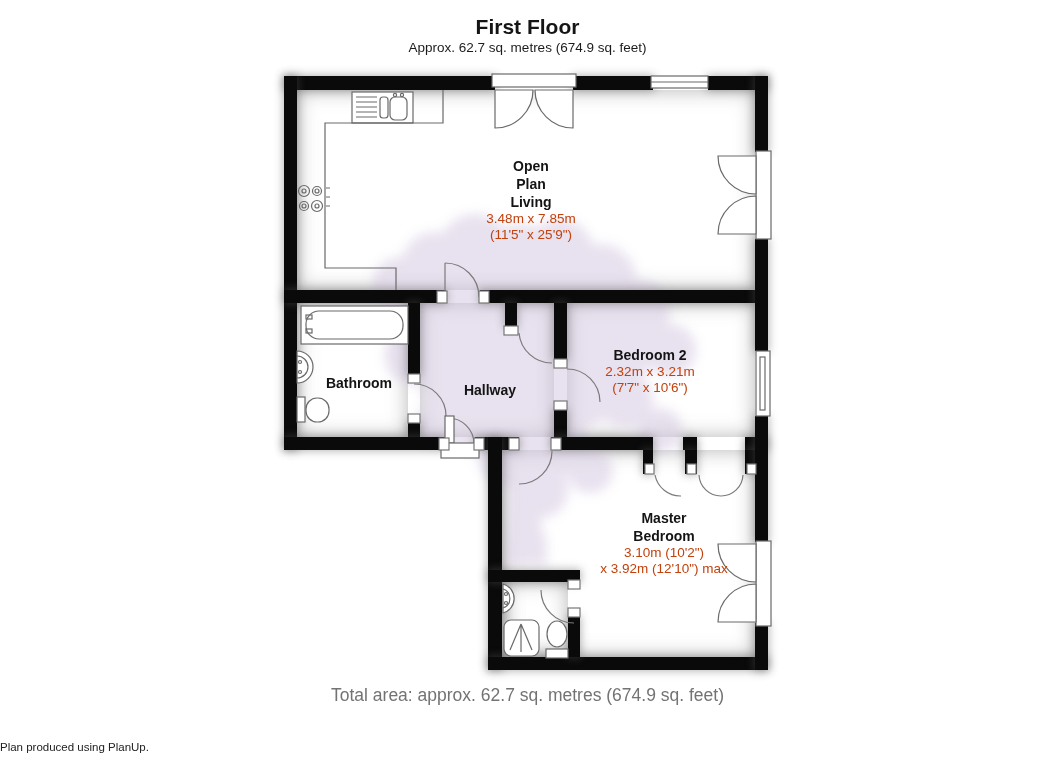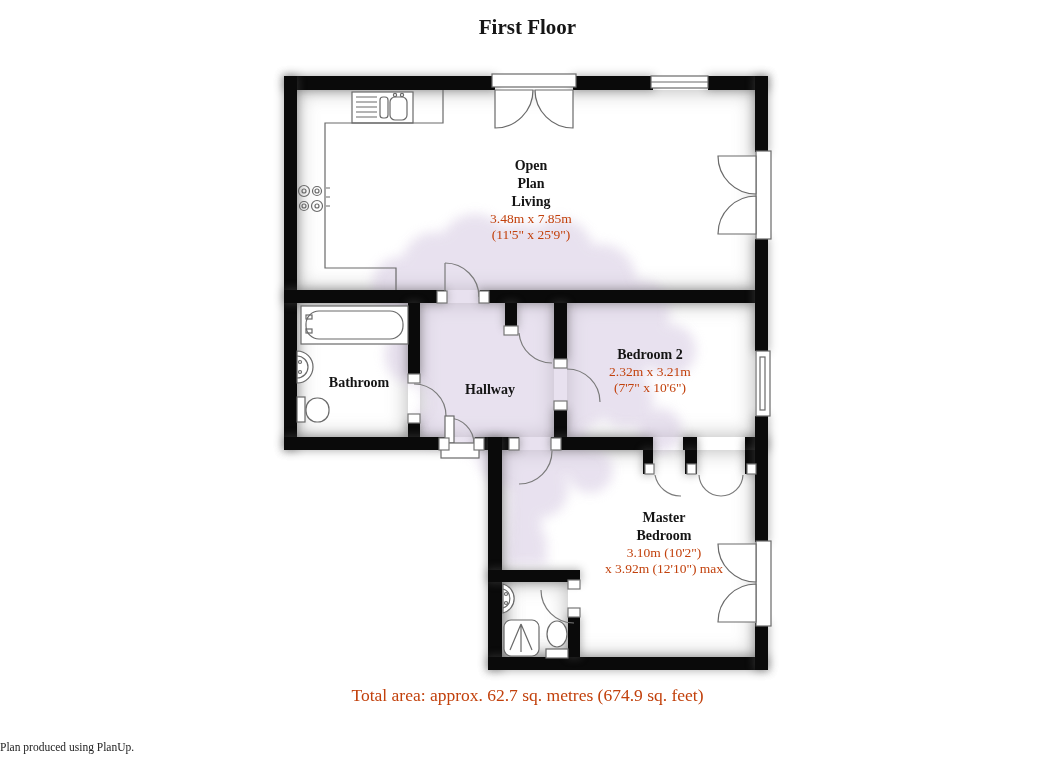--- a/index.html
+++ b/index.html
@@ -1,37 +1,38 @@
 <!DOCTYPE html>
 <html><head>
 <meta charset="utf-8">
 <style>
   html,body{margin:0;padding:0;background:#fff;}
   #canvas{position:relative;width:1055px;height:767px;background:#ffffff;overflow:hidden;
-          font-family:Liberation Serif, serif;color:#111;}
+          font-family:Liberation Sans, sans-serif;color:#111;}
   .wall{position:absolute;background:#0a0a0a;box-shadow:0 0 9px 1px rgba(90,90,90,0.45);}
   .roomshade{position:absolute;box-shadow:inset 0 0 20px rgba(105,105,105,0.5);pointer-events:none;}
   .label{position:absolute;text-align:center;transform:translateX(-50%);white-space:nowrap;}
   .rname{font-weight:bold;font-size:14px;line-height:18px;color:#141414;}
   .rdim{font-size:13.5px;line-height:15.5px;color:#c2410c;}
   .title-h{position:absolute;width:100%;text-align:center;top:15px;font-size:21px;font-weight:bold;color:#151515;}
   .title-s{position:absolute;width:100%;text-align:center;top:40px;font-size:13.5px;color:#1c1c1c;}
-  .foot-total{position:absolute;width:100%;text-align:center;top:685px;font-size:17.5px;color:#c2410c;}
+  .foot-total{position:absolute;width:100%;text-align:center;top:685px;font-size:17.5px;color:#737373;}
   .foot-disc{position:absolute;left:50%;transform:translateX(-50%);top:711px;width:690px;
              text-align:center;font-size:11.5px;line-height:14px;color:#222;}
   .foot-credit{position:absolute;width:100%;text-align:left;top:741px;font-size:11.5px;color:#222;}
   svg{position:absolute;left:0;top:0;}
   .treelayer{filter:blur(6px);opacity:0.85;}
 </style>
 </head>
 <body>
 
 <div id="canvas">
 
   <div class="title-h">First Floor</div>
+  <div class="title-s">Approx. 62.7 sq. metres (674.9 sq. feet)</div>
 
   <div class="roomshade" style="left:297px;top:90px;width:458px;height:200px;"></div>
   <div class="roomshade" style="left:297px;top:303px;width:111px;height:134px;"></div>
   <div class="roomshade" style="left:420px;top:303px;width:134px;height:134px;"></div>
   <div class="roomshade" style="left:567px;top:303px;width:188px;height:134px;"></div>
   <div class="roomshade" style="left:502px;top:450px;width:253px;height:207px;"></div>
   <div class="roomshade" style="left:502px;top:582px;width:66px;height:75px;"></div>
 
   <svg class="treelayer" width="1055" height="767">
     <g fill="#d2c5df" opacity="0.6">

